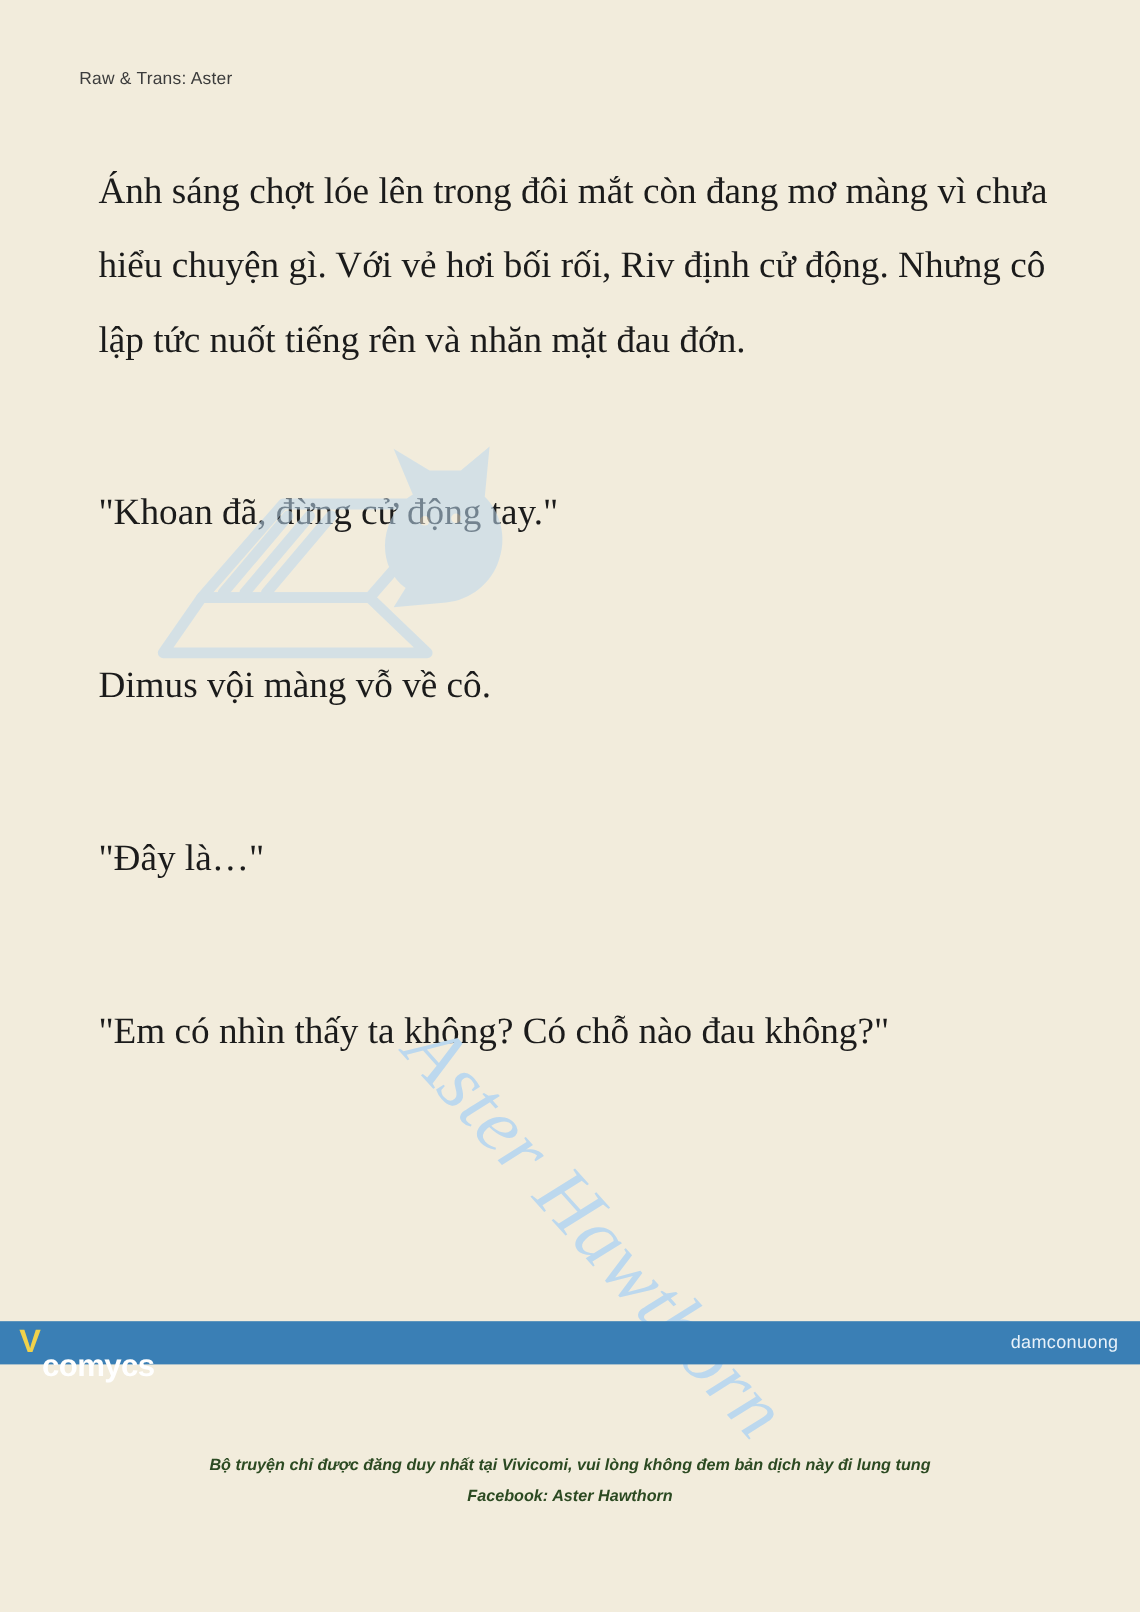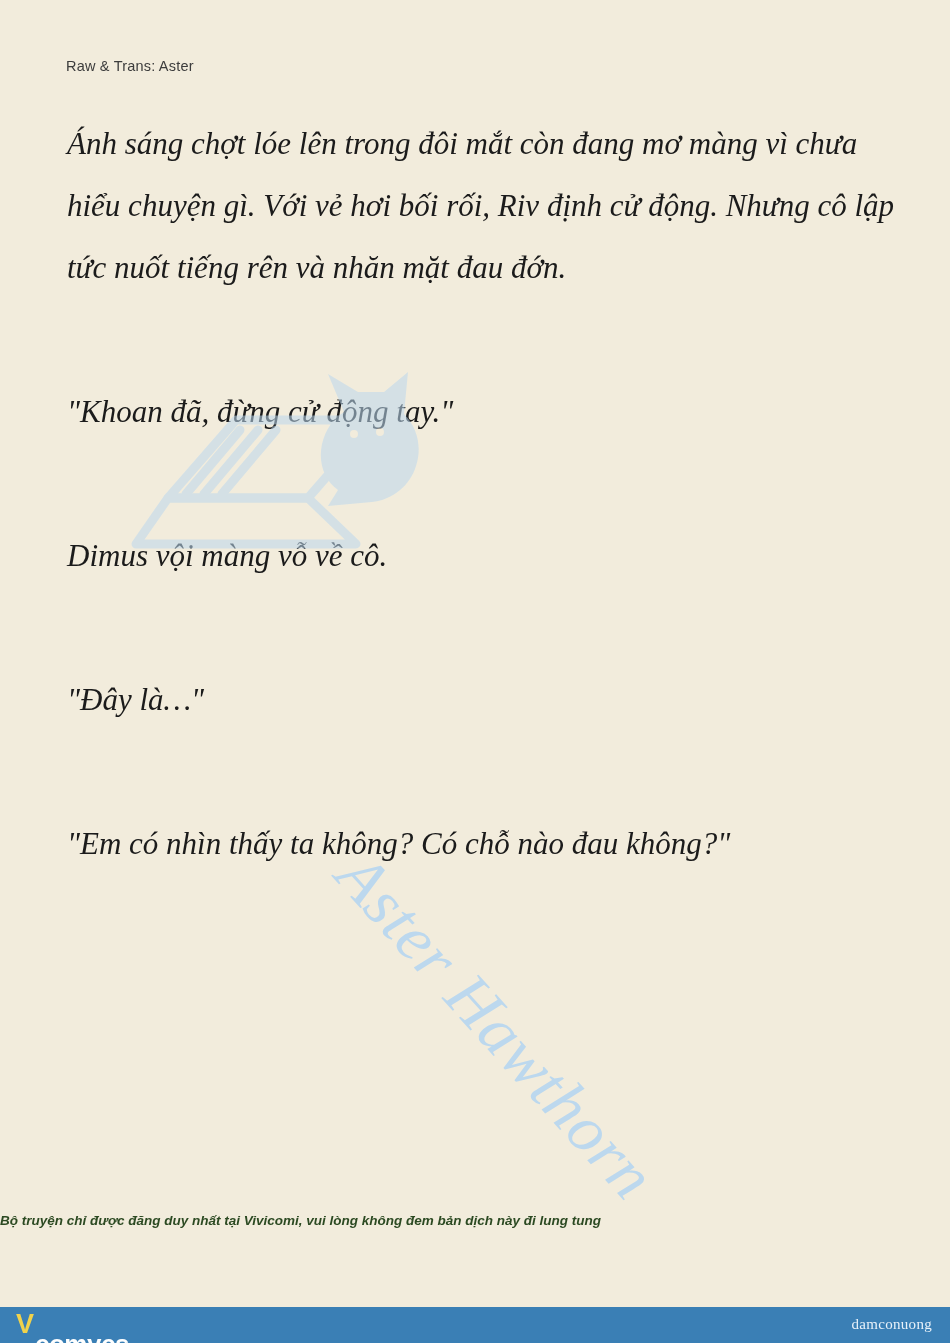--- a/index.html
+++ b/index.html
@@ -11,21 +11,21 @@
     height: 1343px;
     background: #f2ecdc;
     font-family: "Liberation Sans", sans-serif;
     position: relative;
     overflow: hidden;
   }
   .page {
     position: absolute;
     inset: 0;
     width: 950px;
-    height: 1343px;
+    height: 1137px;
     background: #f2ecdc;
   }
 
   
   .credit {
     position: absolute;
     left: 66px;
     top: 58px;
     font-size: 14.5px;
     color: #3c3c3c;
@@ -39,22 +39,21 @@
     position: absolute;
     left: 66px;
     top: 112px;
     width: 830px;
     font-family: "Liberation Serif", serif;
     font-size: 31px;
     line-height: 62px;
     color: #1b1b1b;
   }
   .para {
-    margin: 1px;
-    font-style: italic;
+    margin: 16px;
   }
   .para + .para {
     margin-top: 82px;
   }
   .p-narrow {
     width: 820px;
   }
 
   
   .watermark {
@@ -86,21 +85,21 @@
     white-space: nowrap;
     letter-spacing: 1px;
   }
 
   
   .footer-notice {
     position: absolute;
     left: 0;
     right: 0;
     top: 1208px;
-    text-align: left;
+    text-align: center;
     font-family: "Liberation Sans", sans-serif;
     font-size: 13.5px;
     font-weight: bold;
     font-style: italic;
     color: #2c4a22;
     line-height: 26px;
   }
   .footer-notice div {
     white-space: nowrap;
   }
@@ -136,21 +135,21 @@
     font-size: 26px;
     color: #ffffff;
     line-height: 1;
     letter-spacing: -0.5px;
     margin-top: 40px;
   }
   .site-tag {
     position: absolute;
     right: 18px;
     top: 9px;
-    font-family: Liberation Serif, serif;
+    font-family: Liberation Sans, sans-serif;
     font-size: 15px;
     color: #e8f2fa;
     letter-spacing: 0.3px;
     text-align: right;
   }
 </style>
 </head>
 <body>
 
 <div class="page">
@@ -187,20 +186,21 @@
       <g fill="#f2ecdc">
         <circle cx="246" cy="66" r="4"></circle>
         <circle cx="272" cy="64" r="4"></circle>
       </g>
     </svg>
     <div class="wm-text">Aster Hawthorn</div>
   </div>
 
   <div class="footer-notice">
     <div>Bộ truyện chỉ được đăng duy nhất tại Vivicomi, vui lòng không đem bản dịch này đi lung tung</div>
+    <div>Facebook: Aster Hawthorn</div>
   </div>
 
   <div class="bottom-bar">
     <div class="brand">
       <span class="brand-v">V</span>
       <span class="brand-rest">comycs</span>
     </div>
     <div class="site-tag">damconuong</div>
   </div>
 

